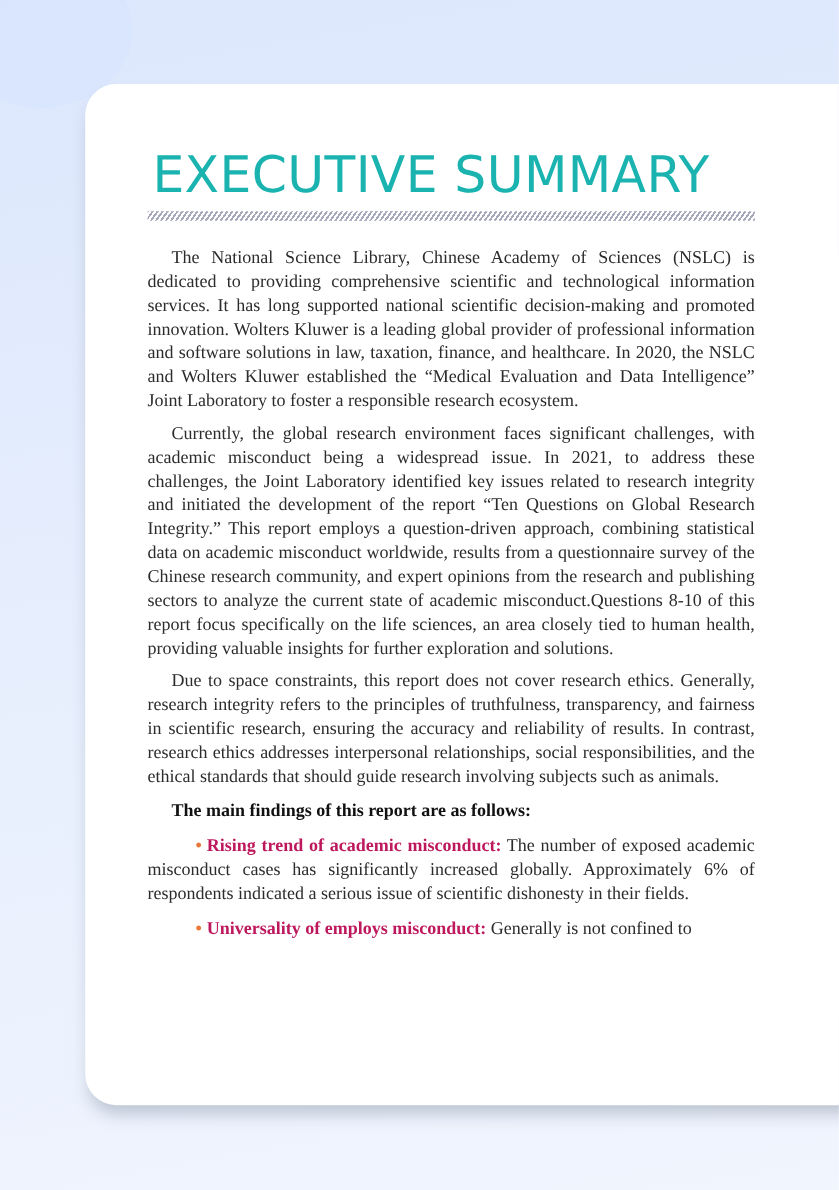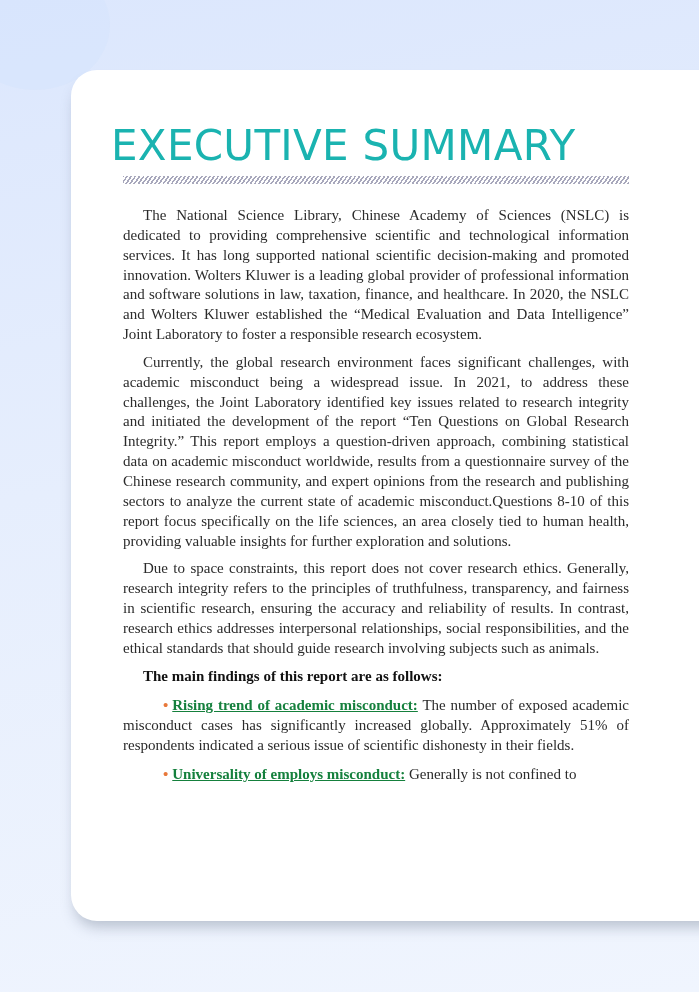--- a/index.html
+++ b/index.html
@@ -24,21 +24,21 @@
       left: 71px;
       top: 70px;
       width: 680px;
       height: 851px;
       background: #ffffff;
       border-radius: 26px;
       box-shadow: 0 10px 14px -4px rgba(120, 130, 150, 0.45);
     }
     .title {
       position: absolute;
-      left: 40px;
+      left: 56px;
       top: 52px;
       font-family: "DejaVu Sans", "Liberation Sans", sans-serif;
       font-weight: normal;
       font-size: 42px;
       letter-spacing: 0.3px;
       color: #1ab3b0;
       line-height: 48px;
       white-space: nowrap;
     }
     .rule {
@@ -71,23 +71,22 @@
       margin-bottom: 8px;
     }
     .content p.heading {
       font-weight: bold;
       color: #111;
       margin-top: 7px;
       margin-bottom: 10px;
     }
     .content p.finding { margin-bottom: 9px; }
     .finding-label {
-      color: #15803d;
+      color: #be185d;
       font-weight: bold;
-      text-decoration: underline;
     }
     .bullet-icon {
       color: #e8783a;
       font-weight: bold;
       display: inline-block;
       margin-right: 4px;
     }
   </style>
 </head>
 <body>
@@ -100,21 +99,21 @@
 
   <div class="content">
     <p>The National Science Library, Chinese Academy of Sciences (NSLC) is dedicated to providing comprehensive scientific and technological informa­tion services. It has long supported national scientific decision-making and promoted innovation. Wolters Kluwer is a leading global provider of pro­fessional information and software solutions in law, taxation, finance, and healthcare. In 2020, the NSLC and Wolters Kluwer established the “Medi­cal Evaluation and Data Intelligence” Joint Laboratory to foster a responsi­ble research ecosystem.</p>
     <p>Currently, the global research environment faces significant challenges, with academic misconduct being a widespread issue. In 2021, to address these challenges, the Joint Laboratory identified key issues related to research integrity and initiated the development of the report “Ten Ques­tions on Global Research Integrity.” This report employs a question-driven approach, combining statistical data on academic misconduct worldwide, results from a questionnaire survey of the Chinese research community, and expert opinions from the research and publishing sectors to analyze the current state of academic misconduct.Questions 8-10 of this report focus specifically on the life sciences, an area closely tied to human health, pro­viding valuable insights for further exploration and solutions.</p>
     <p>Due to space constraints, this report does not cover research ethics. Generally, research integrity refers to the principles of truthfulness, trans­parency, and fairness in scientific research, ensuring the accuracy and reliability of results. In contrast, research ethics addresses interpersonal relationships, social responsibilities, and the ethical standards that should guide research involving subjects such as animals.</p>
 
     <p class="heading">The main findings of this report are as follows:</p>
 
     <p class="finding">
       <span class="bullet-icon">•</span><span class="finding-label">Rising trend of academic misconduct:</span>
-      <span>The number of exposed academic misconduct cases has significantly increased globally. Approxi­mately 51% of respondents indicated a serious issue of scientific dishonesty in their fields.</span>
+      <span>The number of exposed academic misconduct cases has significantly increased globally. Approxi­mately 6% of respondents indicated a serious issue of scientific dishonesty in their fields.</span>
     </p>
 
     <p class="finding">
       <span class="bullet-icon">•</span><span class="finding-label">Universality of employs misconduct:</span>
       <span>Generally is not confined to</span>
     </p>
   </div>
 </div>
 
 </body></html>

